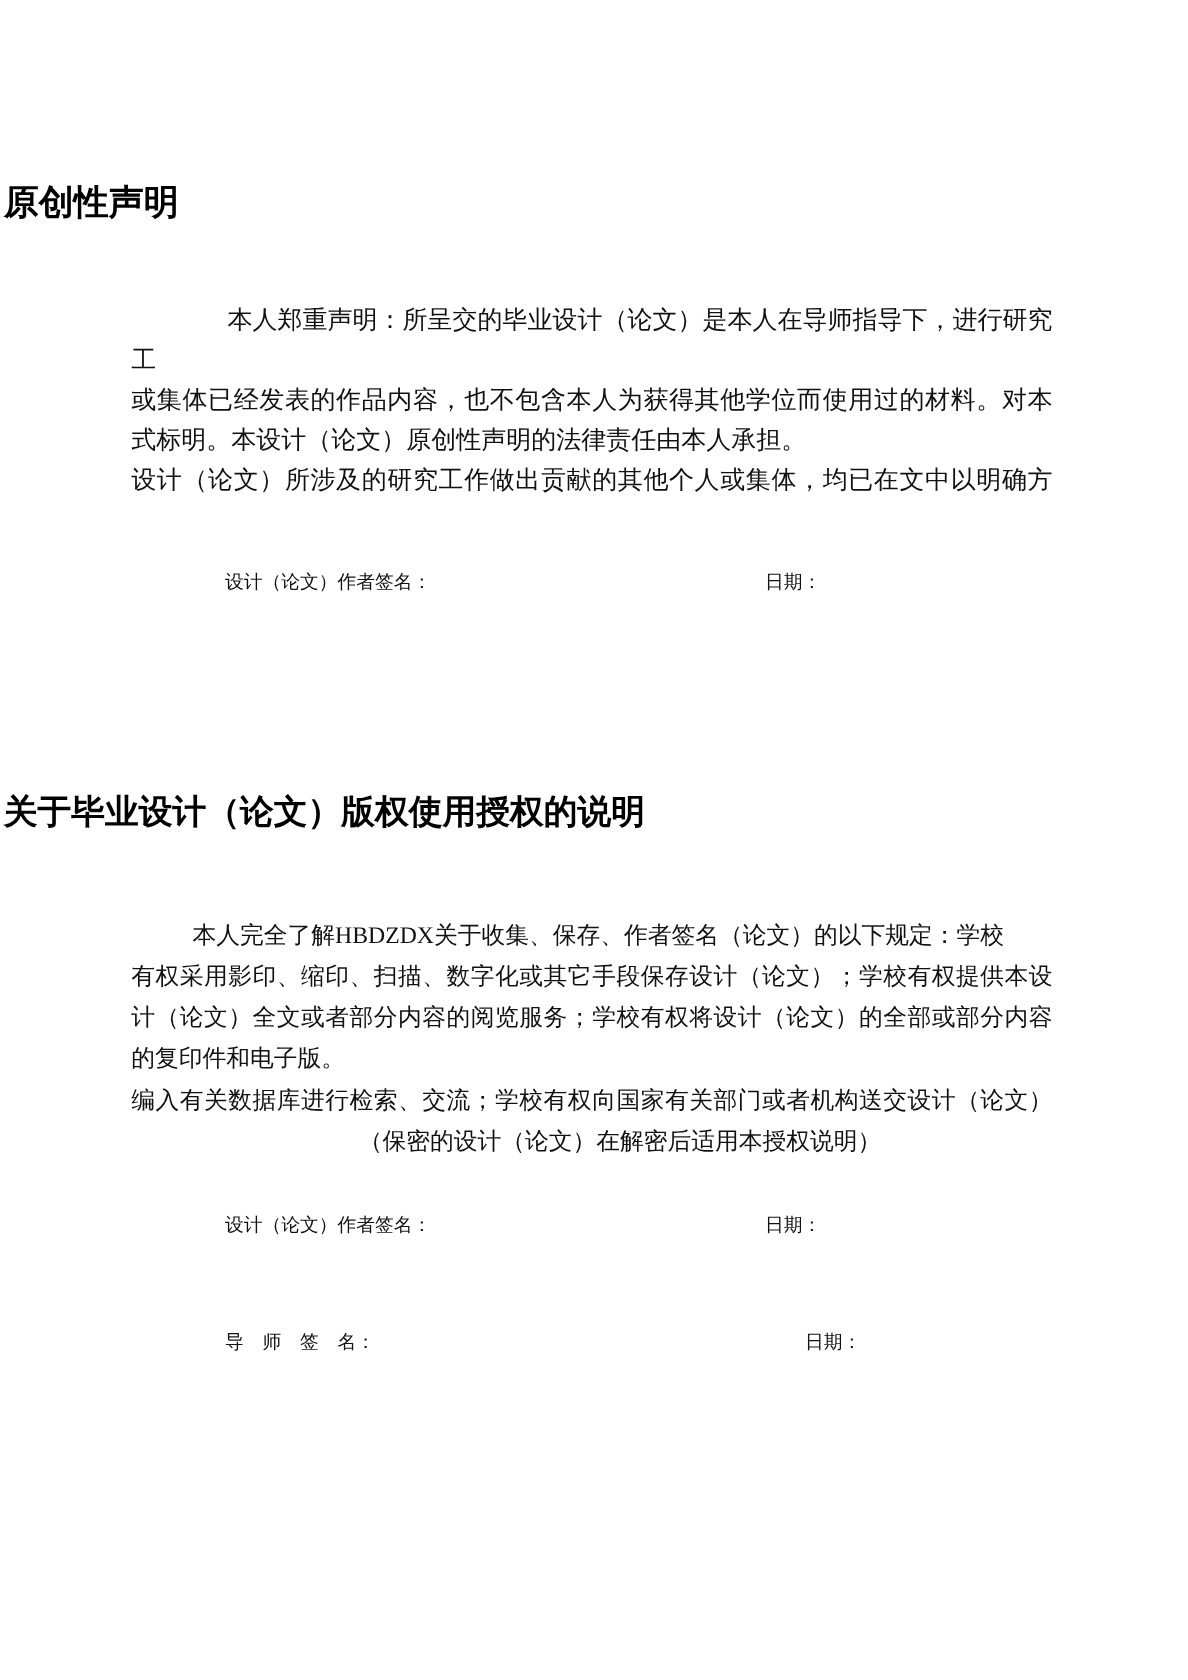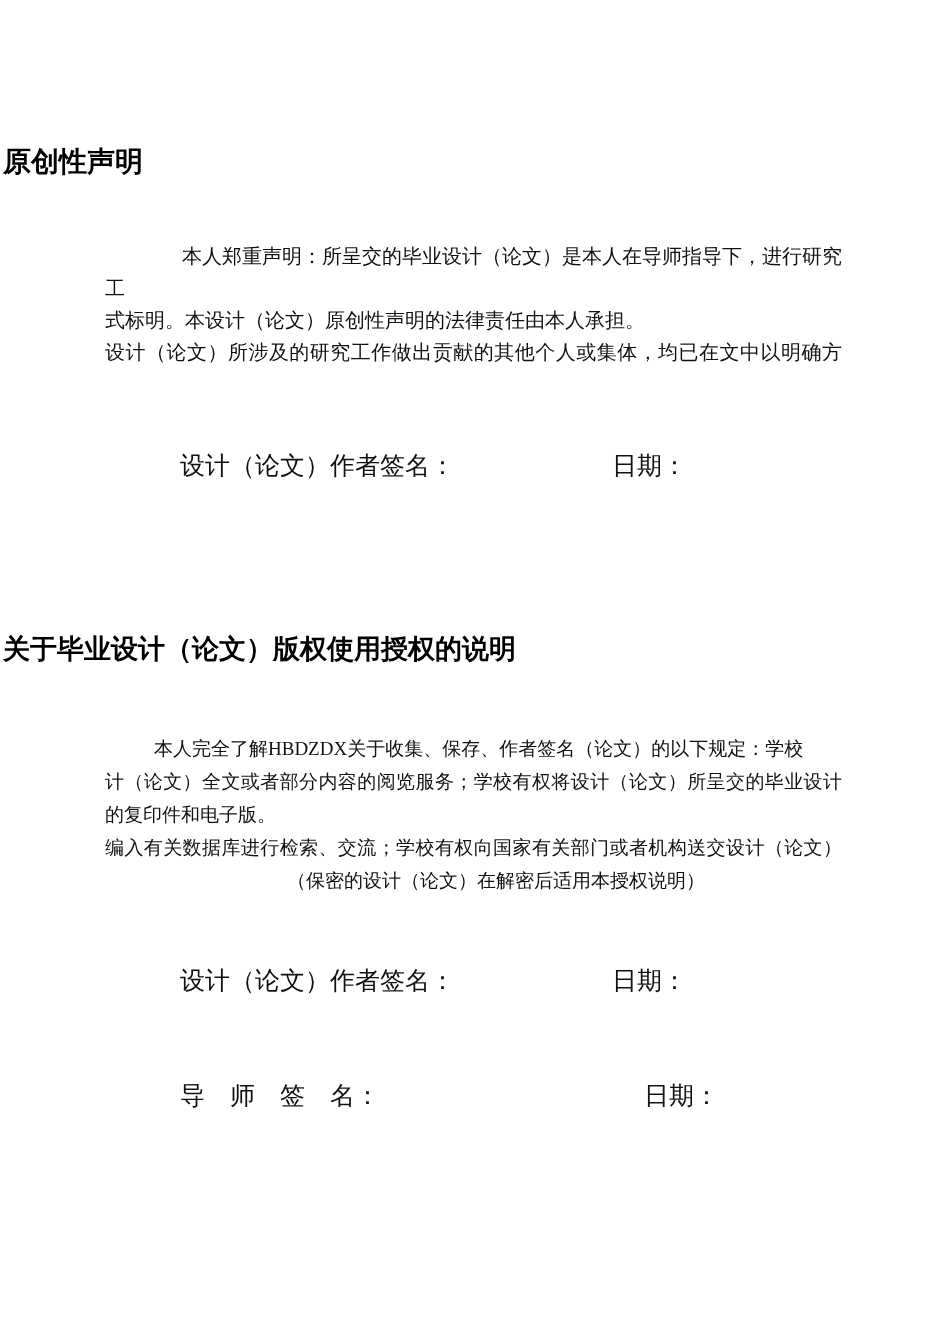--- a/index.html
+++ b/index.html
@@ -40,54 +40,56 @@
     text-align-last: justify;
   }
   .line.indent-a { text-indent: 77px; }
   .line.indent-b { text-indent: 49px; }
   .line.indent-c { text-indent: 45px; text-align: center; }
   .sig-row {
     position: absolute;
     left: 0;
     width: 100%;
     height: 28px;
-    font-size: 25px;
+    font-size: 15px;
     line-height: 28px;
   }
   .sig-row.r1 { top: 452px; }
   .sig-row.r2 { top: 967px; }
-  .sig-row.r3 { top: 1082px; text-decoration: underline; }
+  .sig-row.r3 { top: 1060px; text-decoration: underline; }
   .sig-label { position: absolute; left: 180px; }
   .sig-date { position: absolute; }
   .sig-date.pos-a { left: 612px; }
   .sig-date.pos-b { left: 644px; }
 </style>
 </head>
 <body>
 
 <div class="page">
 
   <h1 class="doc-title t1">原创性声明</h1>
 
   <div class="para p1">
     <div class="line indent-a full">本人郑重声明：所呈交的毕业设计（论文）是本人在导师指导下，进行研究工</div>
+    <div class="line full">或集体已经发表的作品内容，也不包含本人为获得其他学位而使用过的材料。对本</div>
     <div class="line">式标明。本设计（论文）原创性声明的法律责任由本人承担。</div>
     <div class="line full">设计（论文）所涉及的研究工作做出贡献的其他个人或集体，均已在文中以明确方</div>
   </div>
 
   <div class="sig-row r1">
     <span class="sig-label">设计（论文）作者签名：</span>
     <span class="sig-date pos-a">日期：</span>
   </div>
 
   <h2 class="doc-title t2">关于毕业设计（论文）版权使用授权的说明</h2>
 
   <div class="para p2">
     <div class="line indent-b">本人完全了解HBDZDX关于收集、保存、作者签名（论文）的以下规定：学校</div>
-    <div class="line full">计（论文）全文或者部分内容的阅览服务；学校有权将设计（论文）所呈交的毕业设计</div>
+    <div class="line full">有权采用影印、缩印、扫描、数字化或其它手段保存设计（论文）；学校有权提供本设</div>
+    <div class="line full">计（论文）全文或者部分内容的阅览服务；学校有权将设计（论文）的全部或部分内容</div>
     <div class="line">的复印件和电子版。</div>
     <div class="line full">编入有关数据库进行检索、交流；学校有权向国家有关部门或者机构送交设计（论文）</div>
     <div class="line indent-c">（保密的设计（论文）在解密后适用本授权说明）</div>
   </div>
 
   <div class="sig-row r2">
     <span class="sig-label">设计（论文）作者签名：</span>
     <span class="sig-date pos-a">日期：</span>
   </div>
 

